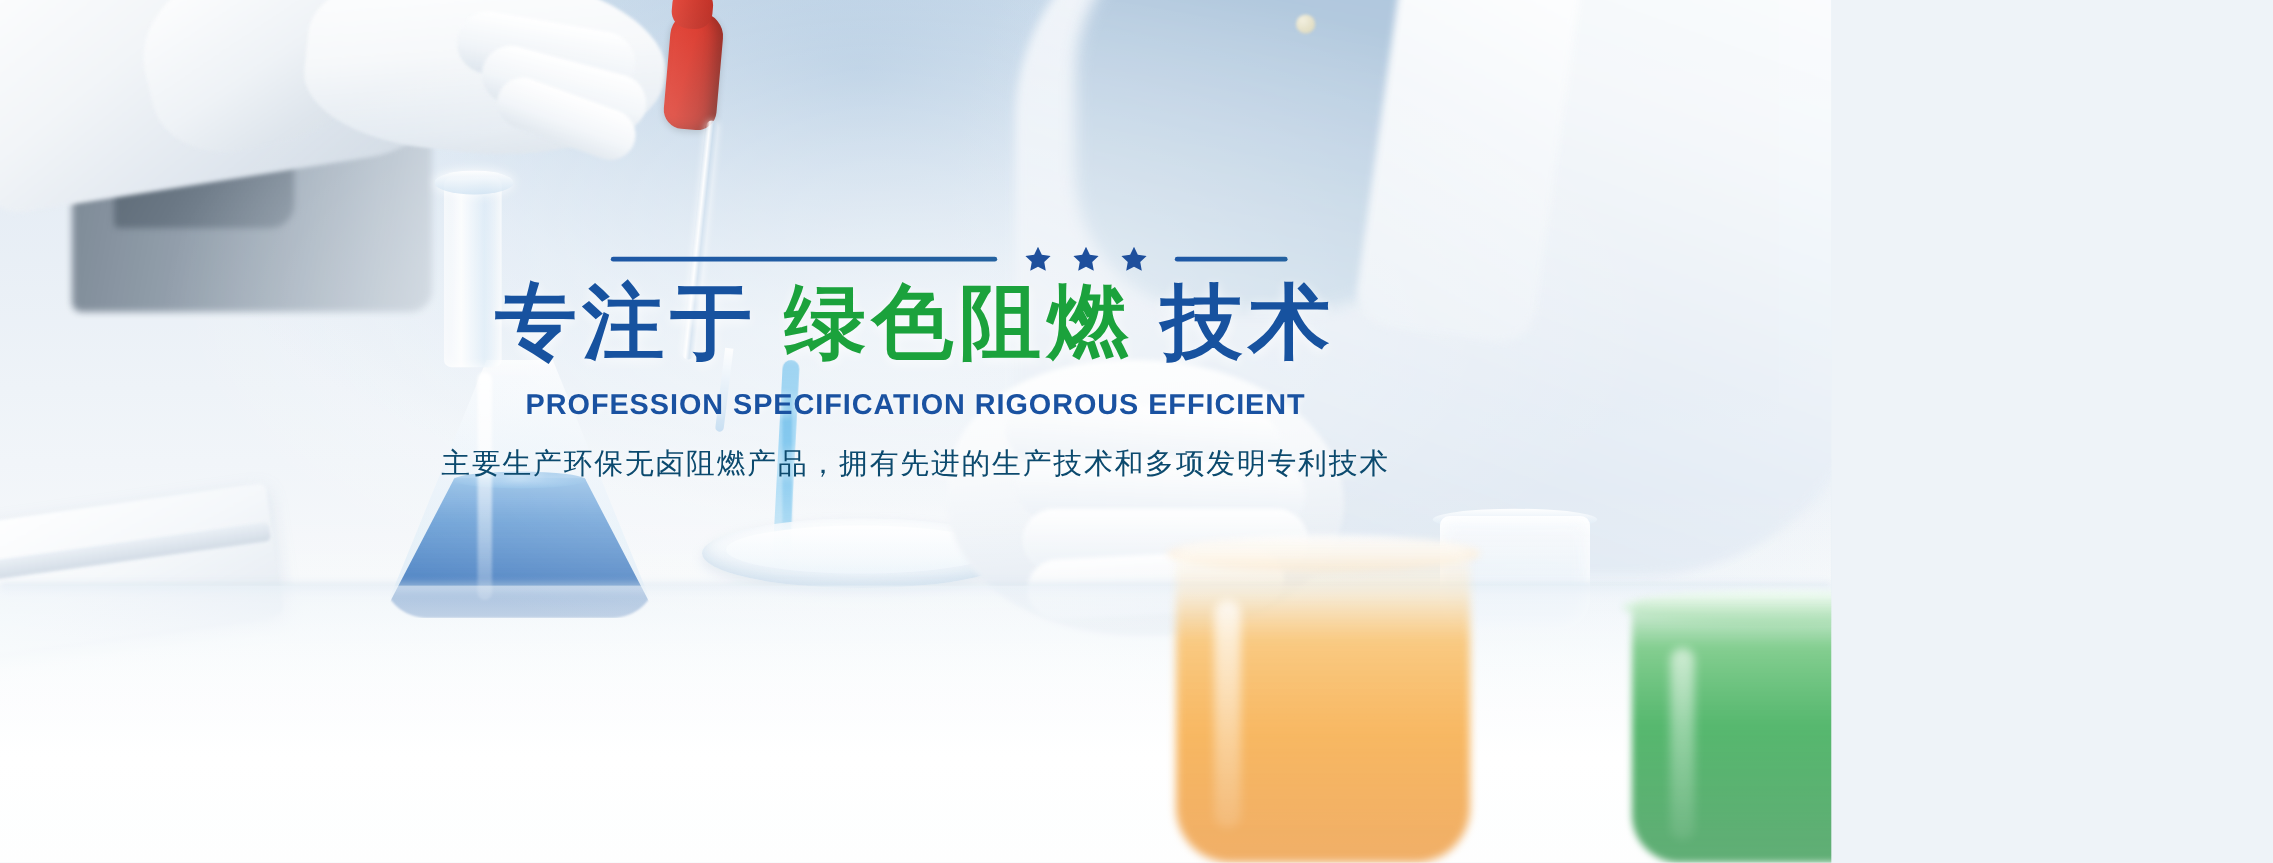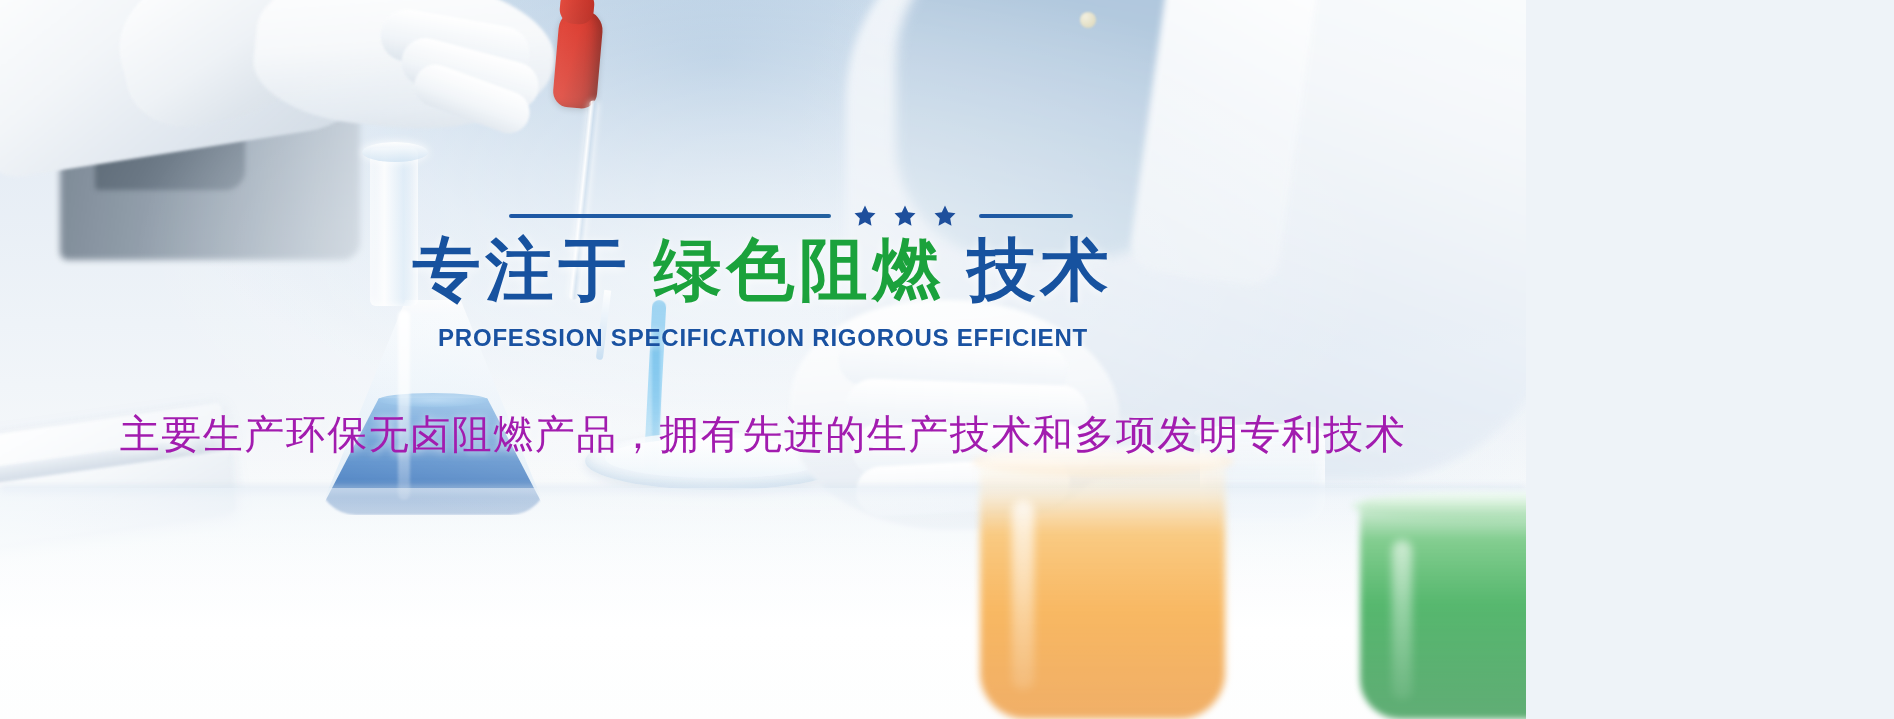--- a/index.html
+++ b/index.html
@@ -358,25 +358,25 @@
     margin-top: 18px;
     font-size: 24px;
     font-weight: 700;
     letter-spacing: .8px;
     color: #1a52a1;
     white-space: nowrap;
     text-shadow: 0 1px 6px rgba(255,255,255,.7);
   }
 
   .subtitle-cn {
-    margin-top: 55px;
-    font-size: 40px;
+    margin-top: 18px;
+    font-size: 24px;
     font-weight: 500;
     letter-spacing: 1.5px;
-    color: #a21caf;
+    color: #0c4a6e;
     white-space: nowrap;
     text-shadow: 0 1px 8px rgba(255,255,255,.85);
   }
 </style>
 </head>
 <body>
 
 <div id="banner">
 
   <div class="bg-layer bg-base"></div>

